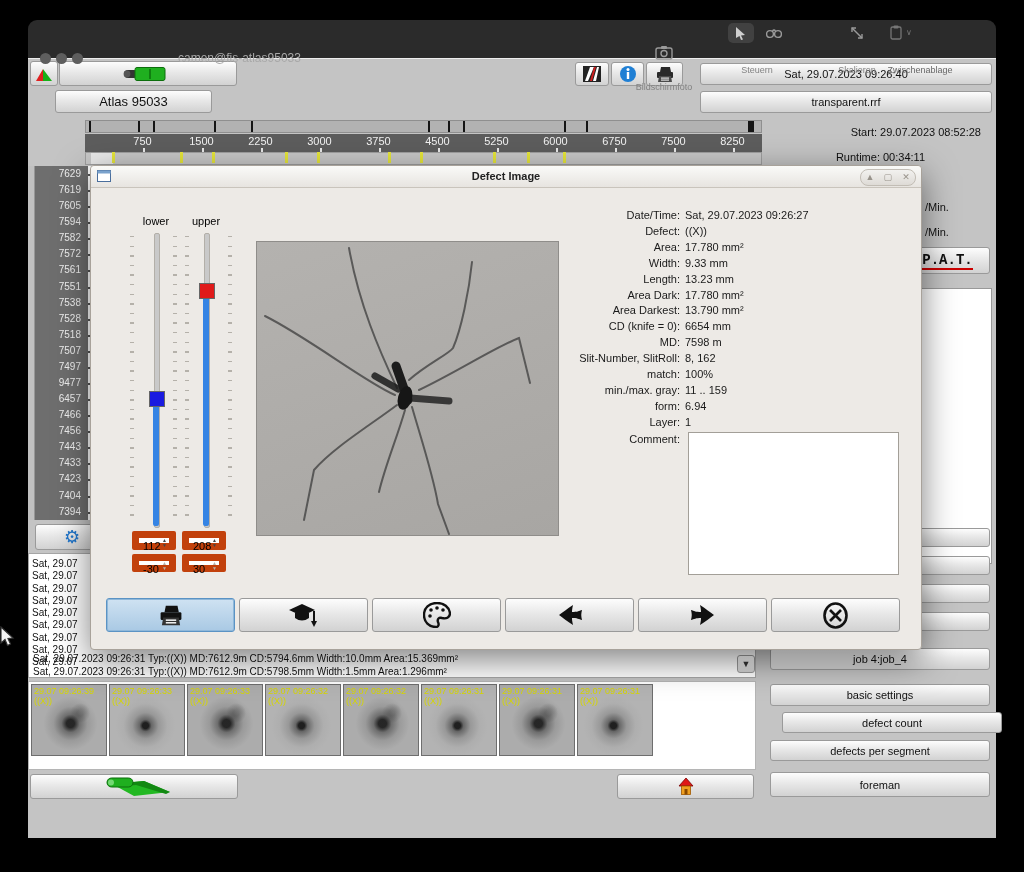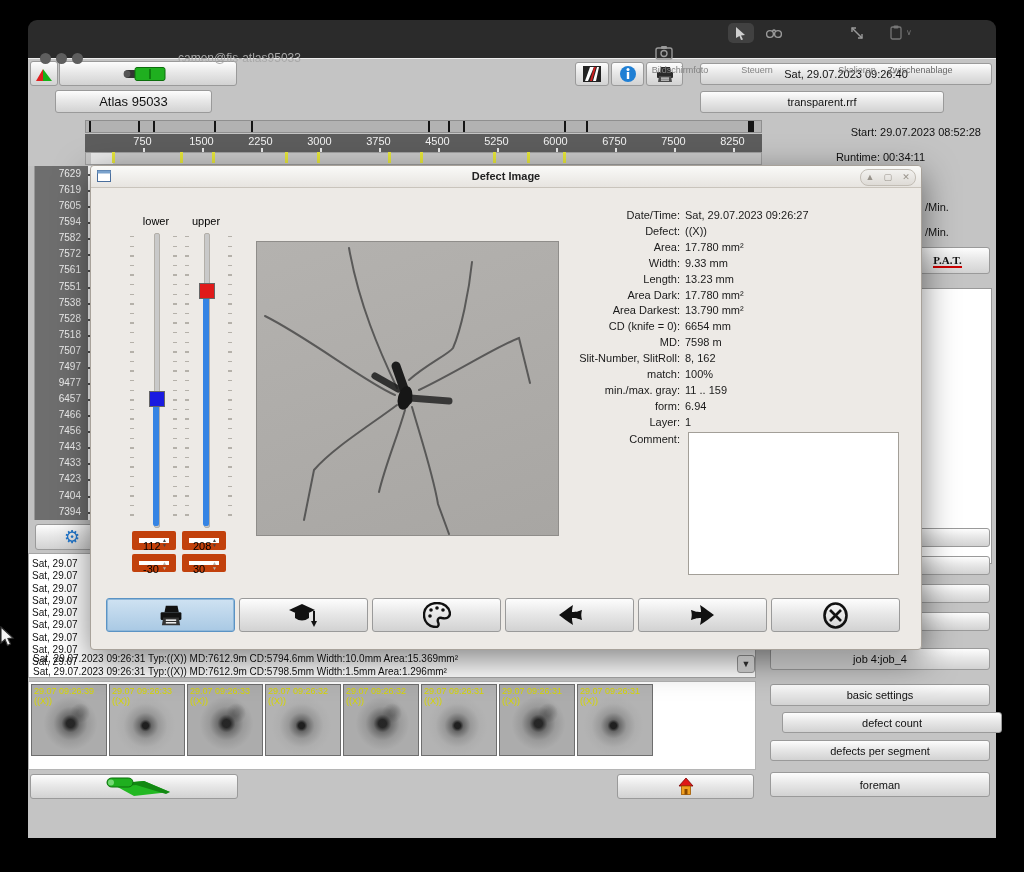--- a/index.html
+++ b/index.html
@@ -39,21 +39,21 @@
   .logdrop{left:737px;top:655px;width:18px;height:18px;font-size:9px;color:#333;}
   
   .thumbs{left:28px;top:681px;width:728px;height:89px;background:#fff;border:1px solid #b5b5b5;box-sizing:border-box;}
   .thumb{position:relative;display:inline-block;width:74px;height:70px;margin:2px 0 0 2px;border:1px solid #6e6e6e;vertical-align:top;background:
     radial-gradient(circle at 48% 58%, rgba(15,15,15,.9) 0 3px, rgba(40,40,40,.55) 6px, rgba(90,90,90,.3) 13px, rgba(140,140,140,.12) 22px, transparent 30px),#b3b3b3;}
   .thumb:nth-child(odd){background:
     radial-gradient(circle at 52% 55%, rgba(15,15,15,.85) 0 4px, rgba(50,50,50,.5) 9px, rgba(100,100,100,.25) 17px, transparent 27px),
     radial-gradient(circle at 65% 40%, rgba(60,60,60,.4) 0 3px, transparent 10px),#acacac;}
   .tlabel{position:absolute;left:2px;color:#d6d600;font-size:9px;line-height:10px;white-space:nowrap;}
   
-  .pat{font-family:Liberation Serif, serif;font-weight:bold;font-size:11px;}
+  .pat{font-family:Liberation Mono, monospace;font-weight:bold;font-size:14px;}
   .pat span{border-bottom:2px solid #c00;}
   
   .dialog{left:90px;top:165px;width:832px;height:485px;background:#edeae6;border:1px solid #a8a29a;border-radius:4px;box-shadow:0 10px 34px rgba(0,0,0,.5);box-sizing:border-box;z-index:10;}
   .dtitle{position:absolute;left:0;top:0;right:0;height:21px;background:linear-gradient(#fafaf8,#e7e4e0);border-bottom:1px solid #c9c4bc;border-radius:4px 4px 0 0;}
   .dtitle .cap{position:absolute;width:100%;text-align:center;font-size:11px;font-weight:bold;color:#222;line-height:21px;}
   .winbtns{position:absolute;right:5px;top:3px;width:54px;height:15px;background:linear-gradient(#f2f1ef,#dedbd6);border:1px solid #c2bdb5;border-radius:8px;display:flex;color:#98938b;font-size:9px;}
   .winbtns span{flex:1;text-align:center;line-height:14px;}
   .tickcol{position:absolute;width:4px;height:288px;background:repeating-linear-gradient(#b5b1aa 0 1.5px,transparent 1.5px 9.6px);}
   .slider-track{position:absolute;width:4px;height:293px;background:#c9c9c9;border-radius:2px;border:1px solid #b3afa8;}
   .slider-fill{position:absolute;width:6px;background:#3584e4;border-radius:2px;}
@@ -107,21 +107,21 @@
   <svg width="20" height="17" viewBox="0 0 20 17">
     <polygon points="5,6 6,1 15,1 16,6" fill="#2a2a2a"></polygon>
     <rect x="2" y="6" width="16" height="6" rx="1" fill="#2a2a2a"></rect>
     <polygon points="4,10 16,10 17,16 3,16" fill="#4a4a4a"></polygon>
     <rect x="6" y="11.5" width="8" height="1.2" fill="#ddd"></rect>
     <rect x="6" y="13.5" width="8" height="1.2" fill="#ddd"></rect>
   </svg>
 </div>
 <div class="btn" style="left:700px;top:63px;width:292px;height:22px;">Sat, 29.07.2023 09:26:40</div>
 <div class="btn" style="left:55px;top:90px;width:157px;height:23px;font-size:13px;">Atlas 95033</div>
-<div class="btn" style="left:700px;top:91px;width:244px;height:22px;">transparent.rrf</div>
+<div class="btn" style="left:700px;top:91px;width:292px;height:22px;">transparent.rrf</div>
 <div class="txt" style="left:700px;top:126px;width:281px;text-align:right;">Start: 29.07.2023 08:52:28</div>
 <div class="txt" style="left:700px;top:151px;width:225px;text-align:right;">Runtime: 00:34:11</div>
 
 <div class="abs ruler-ev">
 
 <div class="etick" style="left: 3px;"></div>
     <div class="etick" style="left: 52px;"></div>
     <div class="etick" style="left: 67px;"></div>
     <div class="etick" style="left: 128px;"></div>
     <div class="etick" style="left: 165px;"></div>
@@ -484,21 +484,21 @@
   <div class="tl" style="left:12px;"></div>
   <div class="tl" style="left:28px;"></div>
   <div class="tl" style="left:44px;"></div>
   <span class="mac-title">camen@fis-atlas95033</span>
 
   <svg class="micon" style="left:627px;" width="18" height="15" viewBox="0 0 18 15">
     <rect x="1" y="3" width="16" height="11" rx="2" fill="none" stroke="#9a9a9a" stroke-width="1.4"></rect>
     <rect x="6" y="1" width="6" height="3" rx="1" fill="#9a9a9a"></rect>
     <circle cx="9" cy="8.5" r="3" fill="none" stroke="#9a9a9a" stroke-width="1.4"></circle>
   </svg>
-  <div class="mtool" style="left:612px;width:80px;">Bildschirmfoto</div>
+  <div class="mtool" style="left:596px;width:80px;margin-top:17px;">Bildschirmfoto</div>
 
   <div class="abs" style="left:700px;top:3px;width:26px;height:20px;background:#414141;border-radius:5px;"></div>
   <svg class="micon" style="left:707px;top:7px;" width="12" height="13" viewBox="0 0 12 13">
     <path d="M1,0 L10,8 L6,8.5 L8,12.5 L6,13 L4.5,9 L1,11 Z" fill="#cfcfcf"></path>
   </svg>
   <svg class="micon" style="left:738px;top:7px;" width="16" height="12" viewBox="0 0 16 12">
     <circle cx="4" cy="7" r="3.4" fill="none" stroke="#9a9a9a" stroke-width="1.4"></circle>
     <circle cx="12" cy="7" r="3.4" fill="none" stroke="#9a9a9a" stroke-width="1.4"></circle>
     <path d="M6.5,4 Q8,2 9.5,4" fill="none" stroke="#9a9a9a" stroke-width="1.4"></path>
   </svg>

